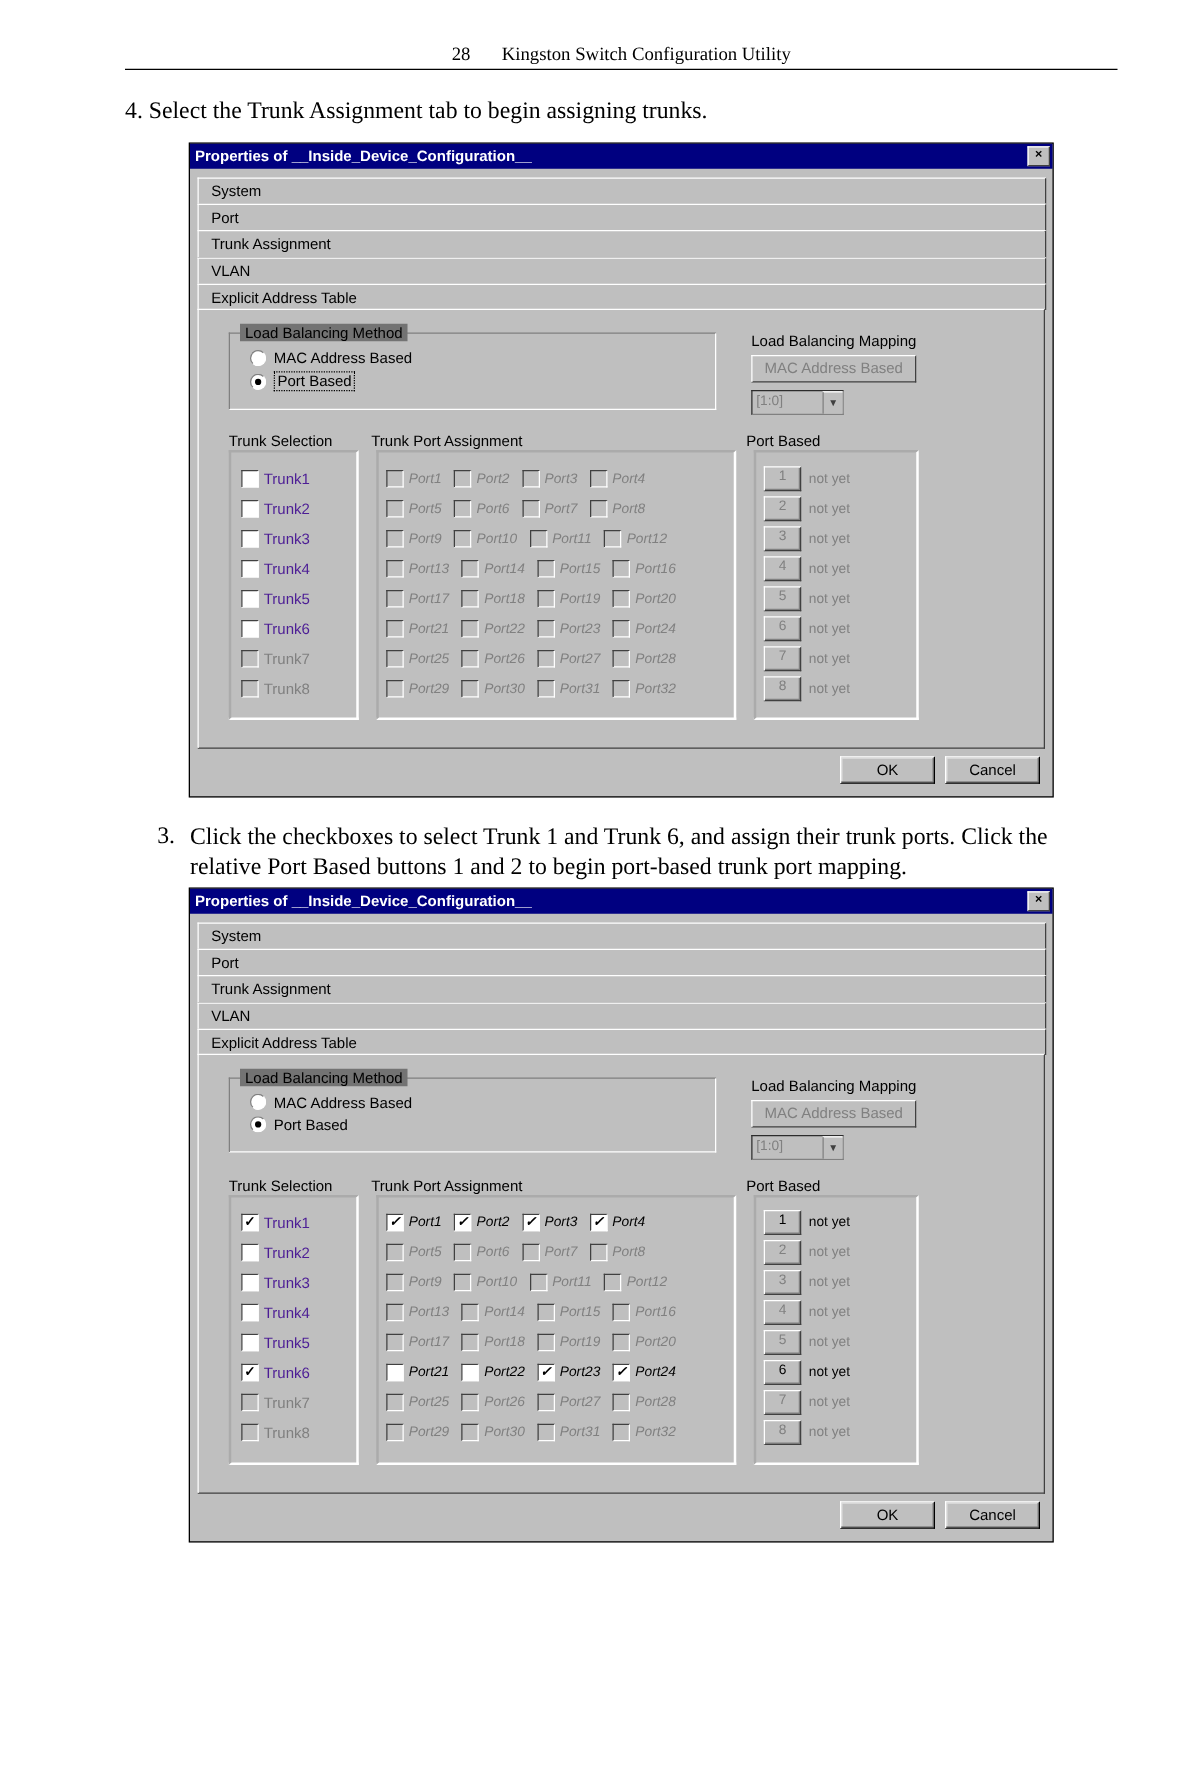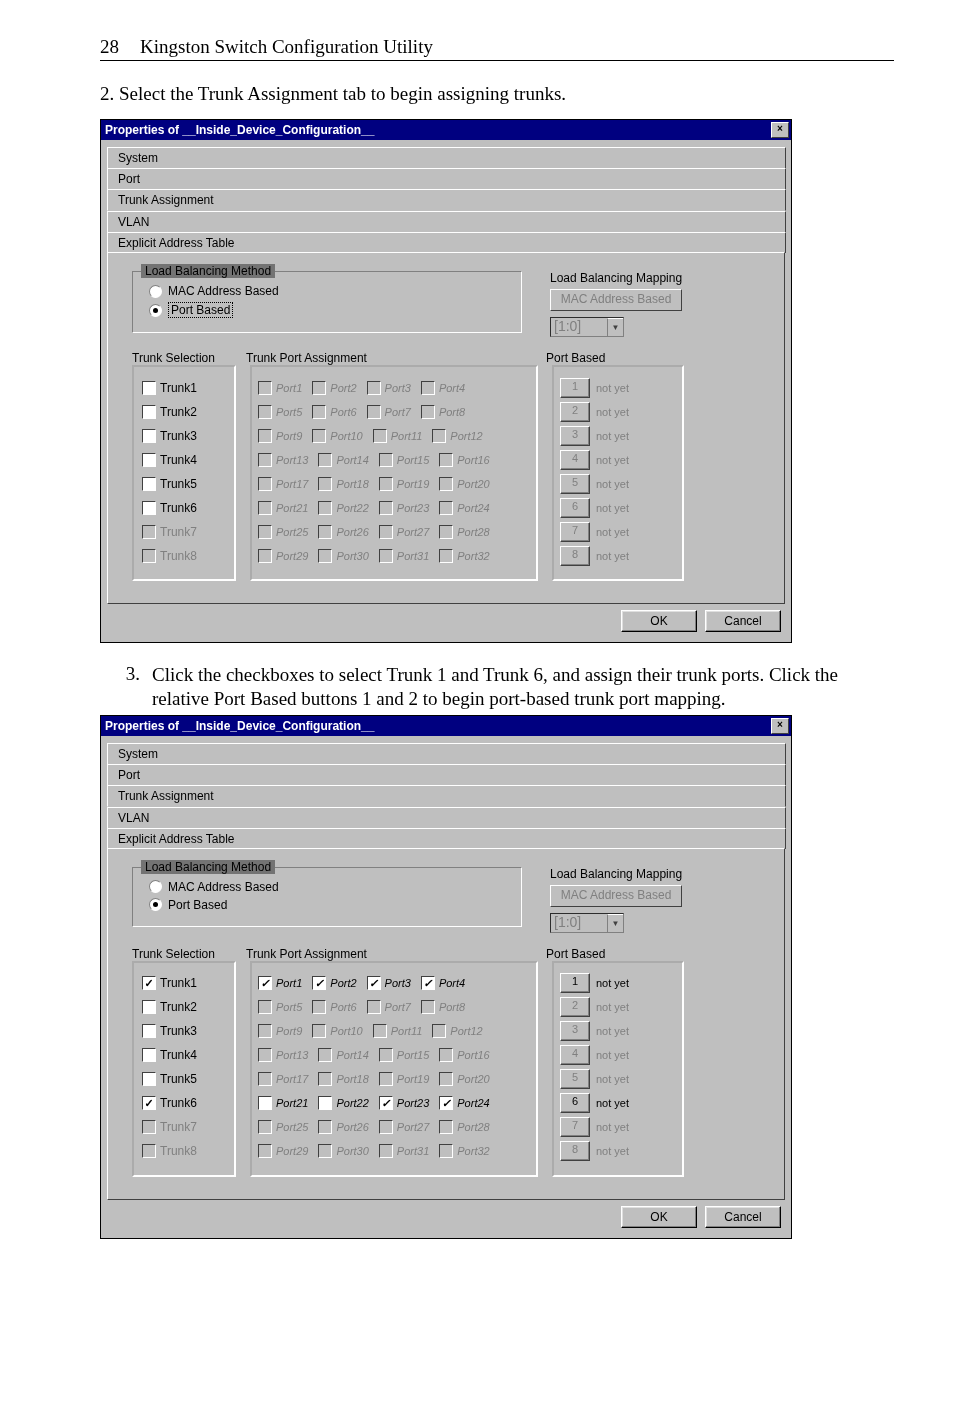--- a/index.html
+++ b/index.html
@@ -1,24 +1,24 @@
 <!DOCTYPE html>
 <html><head>
 <meta charset="utf-8">
 <style>
 body { font-family: "Times New Roman", serif; margin:0; background:#fff; color:#000; width:954px; }
 .page { padding: 36px 60px 30px 100px; }
-.page-header { display:flex; justify-content:flex-start; border-bottom:1px solid #000; padding-bottom:2px; font-size:19px; margin-bottom:22px; }
+.page-header { display:flex; justify-content:center; border-bottom:1px solid #000; padding-bottom:2px; font-size:15px; margin-bottom:22px; }
 .page-header .pg { width:40px; }
 .step { font-size:19px; margin: 0 0 10px 0; }
 .step2wrap { display:flex; }
 .step3wrap { display:flex; margin-top:20px; }
 .step3num { width:40px; flex:none; font-size:19px; text-align:right; padding-right:12px;}
 .step3body { font-size:19px; line-height:1.25; }
-.dialog-wrap { display:flex; margin: 4px 0 12px 0; }
+.dialog-wrap { display:flex; justify-content:center; margin: 4px 0 12px 0; }
 
 .win { width:690px; border:1px solid #000; background:#bfbfbf; font-family: "MS Sans Serif", Arial, sans-serif; font-size:12px; box-shadow:none; }
 .titlebar { background:#000080; color:#fff; display:flex; align-items:center; height:20px; padding:0 2px 0 4px; font-weight:bold; }
 .titlebar .spacer { flex:1; }
 .titlebar .xbtn { width:16px; height:14px; background:#bfbfbf; color:#000; border:1px solid #fff; border-right-color:#404040; border-bottom-color:#404040; font-size:10px; line-height:12px; text-align:center; font-family: Arial; font-weight:bold;}
 .tabs { display:flex; gap:0; padding:6px 6px 0 6px; border-bottom:none; position:relative;flex-direction:column; }
 .tab { padding:3px 10px 3px 10px; border:1px solid #808080; border-bottom:none; background:#bfbfbf; border-top-color:#fff; border-left-color:#fff; border-right-color:#404040; position:relative; top:1px; margin-right:-1px;}
 .tab.active { background:#bfbfbf; z-index:2; border-bottom:1px solid #bfbfbf; font-weight:normal;}
 .dlgbody { margin:0 6px 6px 6px; padding:18px 16px 22px 24px; border:1px solid #fff; border-top-color:#fff; border-left-color:#fff; border-right-color:#404040; border-bottom-color:#404040; background:#bfbfbf; position:relative; }
 .cols { display:flex; gap:28px; }
@@ -36,54 +36,54 @@
 .trunkbox { width:86px; padding:10px 6px 10px 8px;}
 .portsbox { width:272px; padding:10px 6px;}
 .pbbox { width:116px; padding:10px 6px;}
 .panel-labels-row { display:flex; gap:14px; margin-top:14px;}
 .pl1{width:100px;} .pl2{width:286px;} .pl3{flex:1;}
 
 .trow { display:flex; align-items:center; height:21px; margin-bottom:3px;}
 .cb { width:12px; height:12px; border:1px solid #808080; border-top-color:#404040; border-left-color:#404040; border-right-color:#fff; border-bottom-color:#fff; background:#fff; display:inline-flex; align-items:center; justify-content:center; margin-right:4px; flex:none;}
 .cb.checked::after{ content:"✓"; font-size:11px; line-height:10px; color:#000; font-weight:bold;}
 .cb.dis { background:#bfbfbf;}
-.tlabel { color:#000000; }
+.tlabel { color:#4c1d95; }
 .tlabel.dis, .plabel.dis { color:#808080; }
 .portset { display:flex; gap:6px; align-items:center;font-style:italic;}
 .portchk { display:flex; align-items:center; margin-right:4px;}
 .plabel { font-size:11px;}
 
 .raisedbtn { width:28px; height:18px; border:1px solid #404040; border-top-color:#fff; border-left-color:#fff; background:#bfbfbf; box-shadow: inset -1px -1px 0 #808080; font-size:11px; text-align:center; line-height:15px; margin-right:6px; }
 .raisedbtn.dis { color:#808080;}
 .notyet { font-size:11px;}
 .notyet.dis { color:#808080;}
 
 .mapbox { margin-top:4px;}
 .macbtn { display:block; width:130px; height:20px; border:1px solid #404040; border-top-color:#fff; border-left-color:#fff; background:#bfbfbf; color:#808080; text-align:center; line-height:18px; font-size:12px; margin-bottom:6px;}
 .combo { display:flex; width:72px; height:18px; border:1px inset #808080; background:#fff;}
 .combo.dis { background:#bfbfbf;}
-.combo .ctext{ flex:1; padding:0 3px; font-size:14px; color:#808080; line-height:16px;}
+.combo .ctext{ flex:1; padding:0 3px; font-size:11px; color:#808080; line-height:16px;}
 .combo .carrow{ width:15px; background:#bfbfbf; border-left:1px solid #808080; border-top:1px solid #fff; display:flex;align-items:center;justify-content:center; color:#404040; font-size:8px;}
 
 .footer-btns { display:flex; justify-content:flex-end; gap:8px; padding:0 10px 10px 0;}
 .winbtn { width:76px; height:22px; border:1px solid #000; background:#bfbfbf; border-top-color:#fff; border-left-color:#fff; box-shadow: inset -1px -1px 0 #808080, inset 1px 1px 0 #dfdfdf; font-size:12px; }
 
 .page-footer { display:flex; justify-content:space-between; border-top:1px solid #000; margin-top:44px; padding-top:3px; font-size:18px;}
 </style>
 </head>
 <body>
 
 <div class="page">
   <div class="page-header">
     <span class="pg">28</span>
     <span>Kingston Switch Configuration Utility</span>
   </div>
 
   <div class="step2wrap">
-    <div class="step">2. Select the Trunk Assignment tab to begin assigning trunks.</div>
+    <div class="step">4. Select the Trunk Assignment tab to begin assigning trunks.</div>
   </div>
 
   <div class="dialog-wrap" id="dlg1-host">
       <div class="win">
     <div class="titlebar">
       <span>Properties of __Inside_Device_Configuration__</span>
       <span class="spacer"></span>
       <span class="xbtn">×</span>
     </div>
     <div class="tabs">

